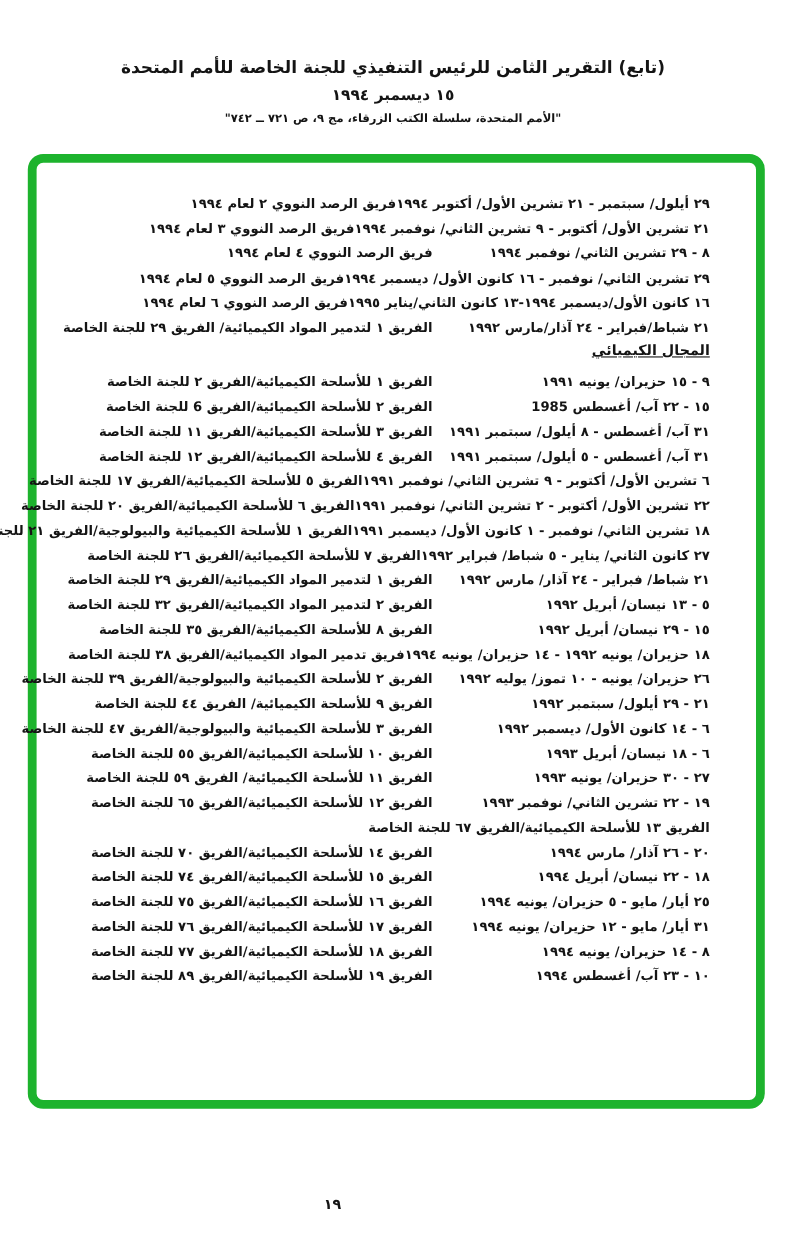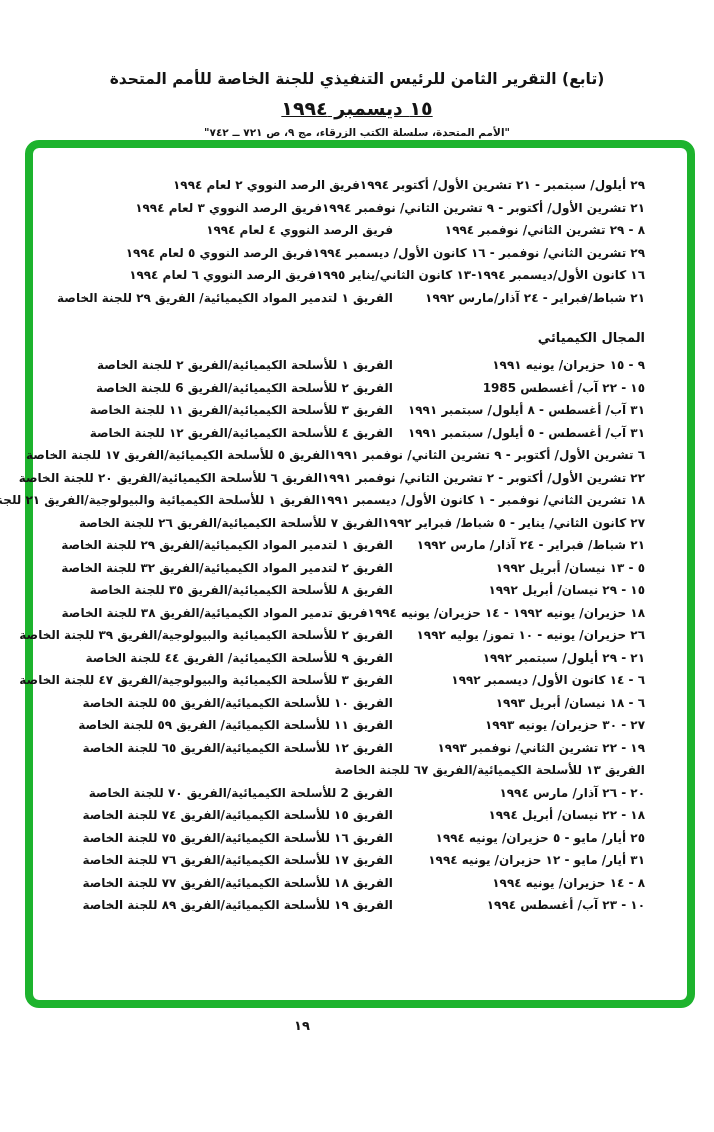--- a/index.html
+++ b/index.html
@@ -7,30 +7,29 @@
     width: 714px; height: 1132px;
     background: #ffffff;
     color: #141414;
     font-family: "DejaVu Sans", sans-serif;
     direction: rtl;
     position: relative;
     overflow: hidden;
   }
   .page-header { position: absolute; top: 0; left: 0; width: 714px; text-align: center; }
   .doc-title {
-    margin-top: 70px;
+    margin-top: 52px;
     font-size: 15.5px;
     font-weight: bold;
     letter-spacing: 0.2px;
   }
   .doc-date {
     margin-top: 9px;
-    font-size: 19px;
-    font-weight: bold;
-    text-decoration: underline;
+    font-size: 14px;
+    font-weight: bold;
   }
   .doc-citation {
     margin-top: 7px;
     font-size: 10.5px;
     font-weight: bold;
   }
   .green-box {
     position: absolute;
     left: 25px; top: 140px;
     width: 670px; height: 868px;
@@ -53,31 +52,31 @@
     white-space: nowrap;
     overflow: visible;
   }
   .cell-team {
     flex: 1 1 58%;
     text-align: right;
     white-space: nowrap;
     overflow: visible;
   }
   .section-heading {
-    margin-top: 18px;
     margin-bottom: 5px;
     height: 22px;
     line-height: 22px;
     font-size: 13px;
     font-weight: bold;
     text-align: right;
+    text-decoration: underline;
   }
   .page-number {
     position: absolute;
-    top: 1018px; left: 0;
+    top: 1088px; left: 0;
     width: 604px;
     text-align: center;
     font-size: 13px;
     font-weight: bold;
   }
 </style>
 </head>
 <body>
 
 <div class="page-header">
@@ -185,21 +184,21 @@
   </div>
       <div class="trow">
     <span class="cell-date">١٩ - ٢٢ تشرين الثاني/ نوفمبر ١٩٩٣</span>
     <span class="cell-team">الفريق ١٢ للأسلحة الكيميائية/الفريق ٦٥ للجنة الخاصة</span>
   </div>
       <div class="trow">
     <span class="cell-team">الفريق ١٣ للأسلحة الكيميائية/الفريق ٦٧ للجنة الخاصة</span>
   </div>
       <div class="trow">
     <span class="cell-date">٢٠ - ٢٦ آذار/ مارس ١٩٩٤</span>
-    <span class="cell-team">الفريق 2 للأسلحة الكيميائية/الفريق ٧٠ للجنة الخاصة</span>
+    <span class="cell-team">الفريق ١٤ للأسلحة الكيميائية/الفريق ٧٠ للجنة الخاصة</span>
   </div>
       <div class="trow">
     <span class="cell-date">١٨ - ٢٢ نيسان/ أبريل ١٩٩٤</span>
     <span class="cell-team">الفريق ١٥ للأسلحة الكيميائية/الفريق ٧٤ للجنة الخاصة</span>
   </div>
       <div class="trow">
     <span class="cell-date">٢٥ أيار/ مايو - ٥ حزيران/ يونيه ١٩٩٤</span>
     <span class="cell-team">الفريق ١٦ للأسلحة الكيميائية/الفريق ٧٥ للجنة الخاصة</span>
   </div>
       <div class="trow">

